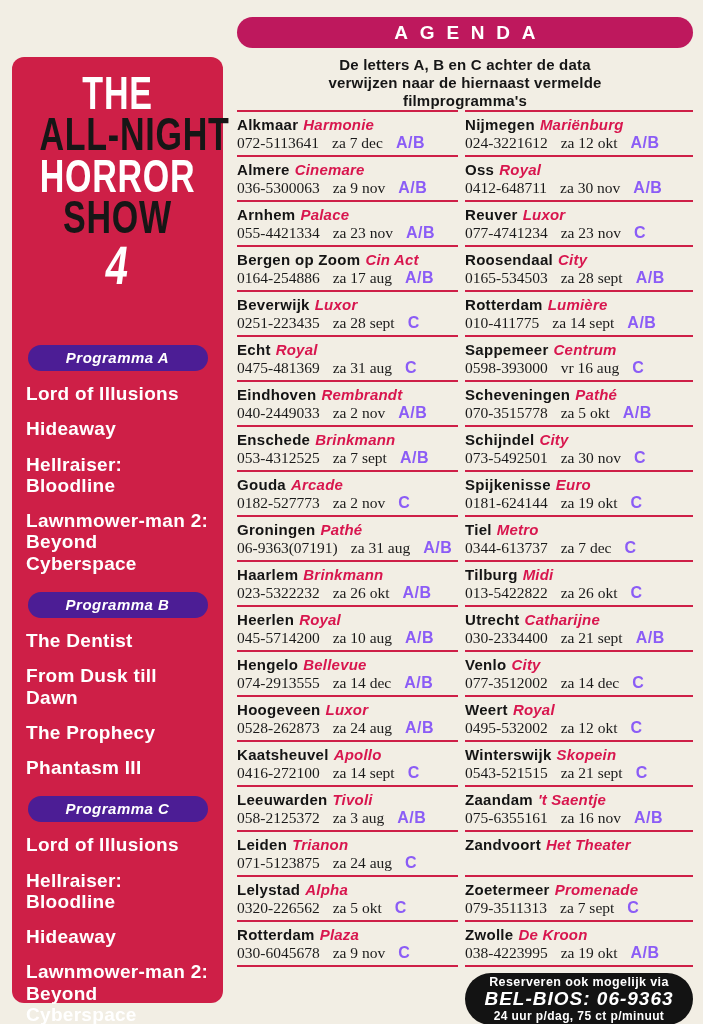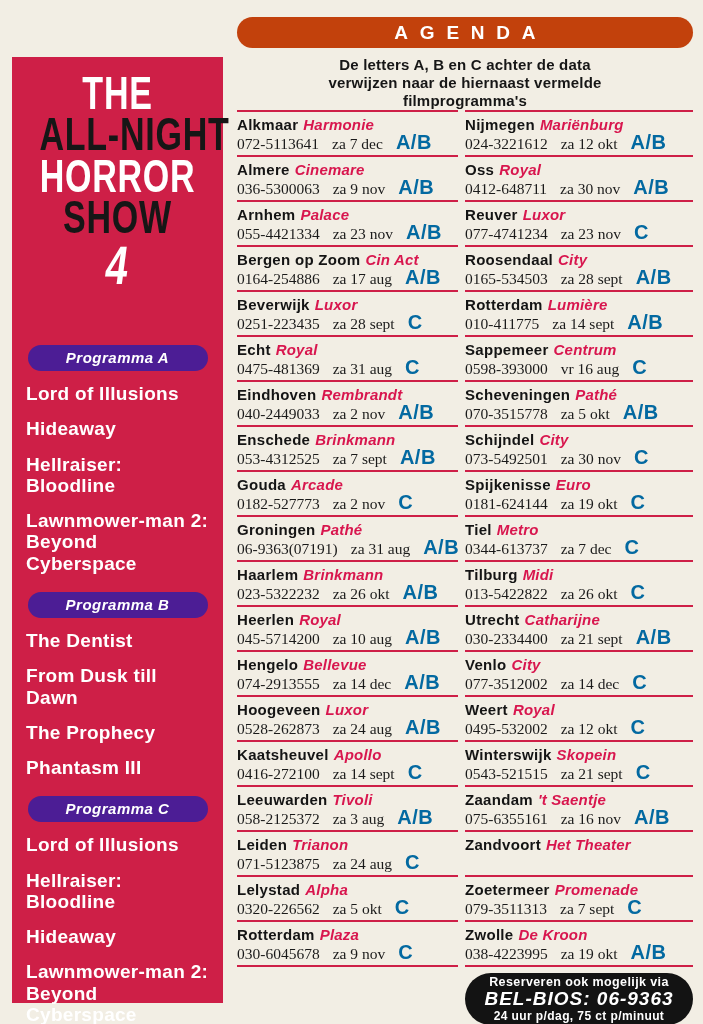--- a/index.html
+++ b/index.html
@@ -12,21 +12,21 @@
   #page{
     position:relative;width:703px;height:1024px;
     background:#f2eee4;overflow:hidden;
   }
 
   
   #poster{
     position:absolute;left:12px;top:57px;width:211px;height:946px;
     background:var(--accent);
     display:flex;flex-direction:column;
-    padding:0;box-sizing:border-box;
+    padding:0;box-sizing:border-box;border-radius:12px;
   }
   #poster-title{padding-top:16px;}
   .ttl{
     font-weight:bold;text-align:center;color:#fff;
     font-size:46px;line-height:0.9;letter-spacing:1px;
     transform:scaleX(0.74);transform-origin:50% 50%;
     white-space:nowrap;
   }
   .ttl.black{color:#161616;}
   .ttl.numeral{font-size:54px;transform:scaleX(0.74) skewX(-10deg);margin-top:2px;}
@@ -45,21 +45,21 @@
   }
   #credit{
     position:absolute;left:6px;top:1007px;width:240px;
     font-size:11px;font-weight:bold;font-style:italic;
     letter-spacing:1.6px;color:#111;margin-top:44px;
   }
 
   
   #agenda-pill{
     position:absolute;left:237px;top:17px;width:456px;height:31px;
-    background:#c2410c;border-radius:16px;
+    background:#be185d;border-radius:16px;
     display:flex;align-items:center;justify-content:center;
   }
   #agenda-pill span{
     color:#fff;font-weight:bold;font-size:19px;
     letter-spacing:.62em;text-indent:.62em;
   }
   #intro{
     position:absolute;left:237px;top:56px;width:456px;
     text-align:center;font-weight:bold;font-size:15px;line-height:1.2;
     color:#161616;letter-spacing:.2px;
@@ -77,21 +77,21 @@
   .line1{font-size:15px;line-height:17px;white-space:nowrap;}
   .city{font-weight:bold;color:var(--ink);letter-spacing:.3px;}
   .cinema{font-weight:bold;font-style:italic;color:var(--accent-bright);margin-left:5px;letter-spacing:.2px;}
   .line2{
     font-family:"Liberation Serif",serif;
     font-size:15.5px;line-height:19px;color:#1a1a1a;white-space:nowrap;
   }
   .date{margin-left:13px;}
   .prog{
     font-family:"Liberation Sans",sans-serif;font-weight:bold;
-    font-size:20px;color:#0369a1;margin-left:13px;letter-spacing:.5px;
+    font-size:16px;color:#8b5cf6;margin-left:13px;letter-spacing:.5px;
   }
 
   #belbios{
     margin-top:6px;height:52px;background:#131313;border-radius:26px;
     display:flex;flex-direction:column;align-items:center;justify-content:center;
     color:#fff;text-align:center;
   }
   #belbios .b1{font-size:12.5px;font-weight:bold;letter-spacing:.4px;line-height:14px;}
   #belbios .b2{font-size:19px;font-weight:bold;font-style:italic;letter-spacing:1px;line-height:20px;}
   #belbios .b3{font-size:12px;font-weight:bold;letter-spacing:.4px;line-height:14px;}

